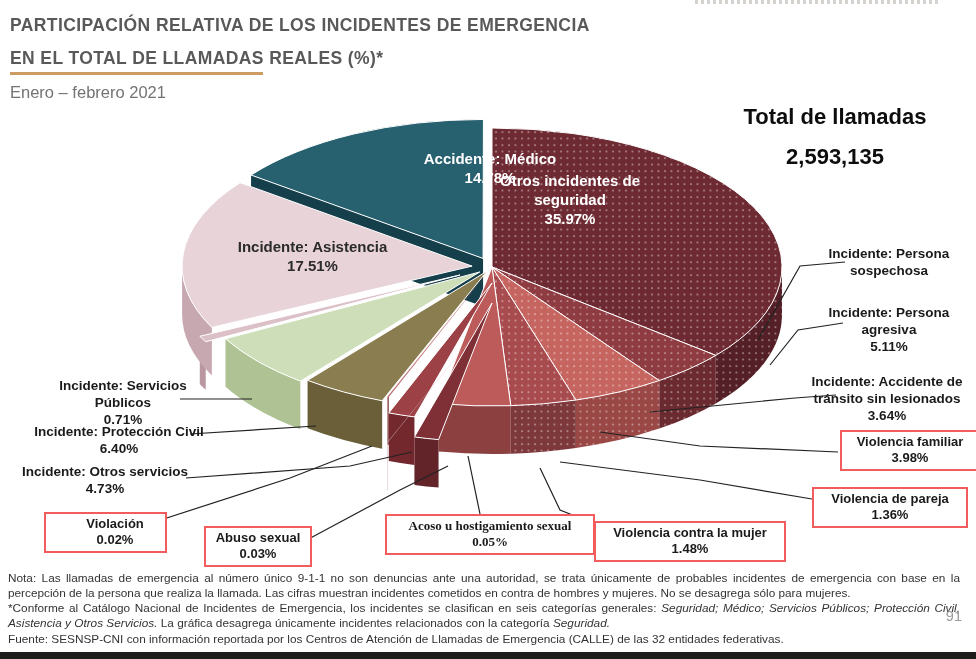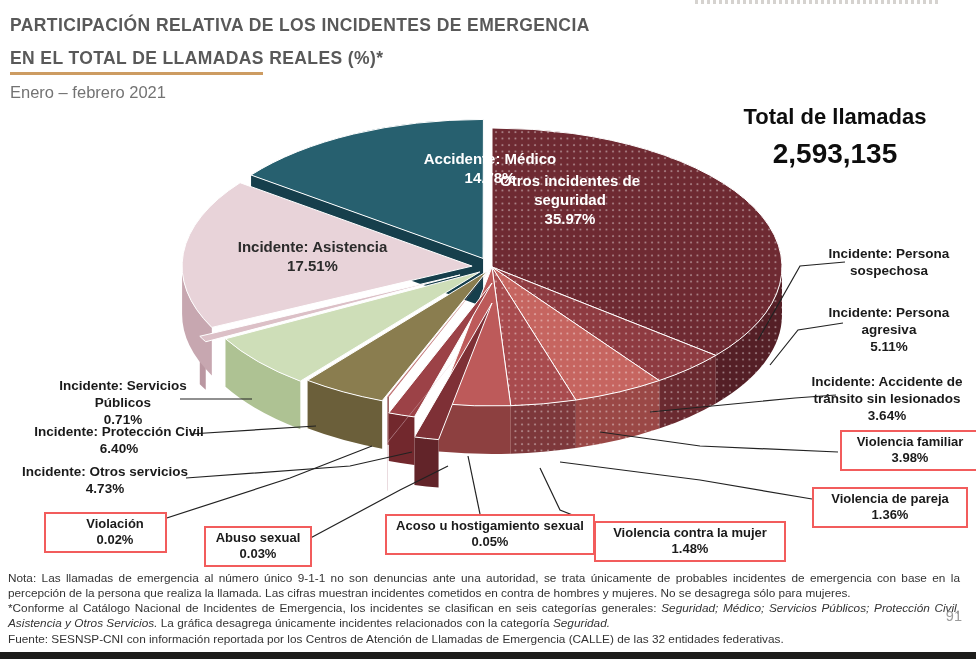--- a/index.html
+++ b/index.html
@@ -11,21 +11,21 @@
   
   .title{position:absolute;left:10px;color:#595959;font-size:17.5px;font-weight:700;
          letter-spacing:.4px;white-space:nowrap;}
   .title-1{top:15px;}
   .title-2{top:48px;}
   .title-underline{position:absolute;left:10px;top:72px;width:253px;height:3px;}
   .subtitle{position:absolute;left:10px;top:83px;color:#737373;font-size:16.5px;}
   
   .total{position:absolute;left:704px;top:104px;width:262px;text-align:center;color:#0d0d0d;}
   .total .t-label{font-size:22px;font-weight:600;display:block;}
-  .total .t-value{font-size:28px;font-weight:600;display:block;margin-top:8px;}
+  .total .t-value{font-size:22px;font-weight:600;display:block;margin-top:14px;}
   
   #pie-svg{position:absolute;left:0;top:0;}
   
   .lbl{position:absolute;text-align:center;font-weight:600;font-size:13.5px;line-height:1.25;
        color:#1a1a1a;}
   .lbl .lpct{display:block;}
   .on-pie{font-size:15px;color:#ffffff;z-index:3;}
   .on-pie.dark{color:#2b2b2b;}
   .boxed{border:2px solid #f25c5c;background:#ffffff;padding:2px 3px;font-size:13px;z-index:4;}
   
@@ -141,21 +141,21 @@
     <span class="lpct">3.98%</span>
   </div>
   <div class="lbl boxed" style="left:812px;top:487px;width:146px;">
     <span class="lname">Violencia de pareja</span>
     <span class="lpct">1.36%</span>
   </div>
   <div class="lbl boxed" style="left:594px;top:521px;width:182px;">
     <span class="lname">Violencia contra la mujer</span>
     <span class="lpct">1.48%</span>
   </div>
-  <div class="lbl boxed" style="left:385px;top:514px;width:200px;">
+  <div class="lbl boxed" style="left:385px;top:514px;width:200px;font-family:Liberation Serif, serif;">
     <span class="lname">Acoso u hostigamiento sexual</span>
     <span class="lpct">0.05%</span>
   </div>
   <div class="lbl boxed" style="left:204px;top:526px;width:98px;">
     <span class="lname">Abuso sexual</span>
     <span class="lpct">0.03%</span>
   </div>
   <div class="lbl boxed" style="left:44px;top:512px;width:94px;padding-left:22px;">
     <span class="lname">Violación</span>
     <span class="lpct">0.02%</span>

